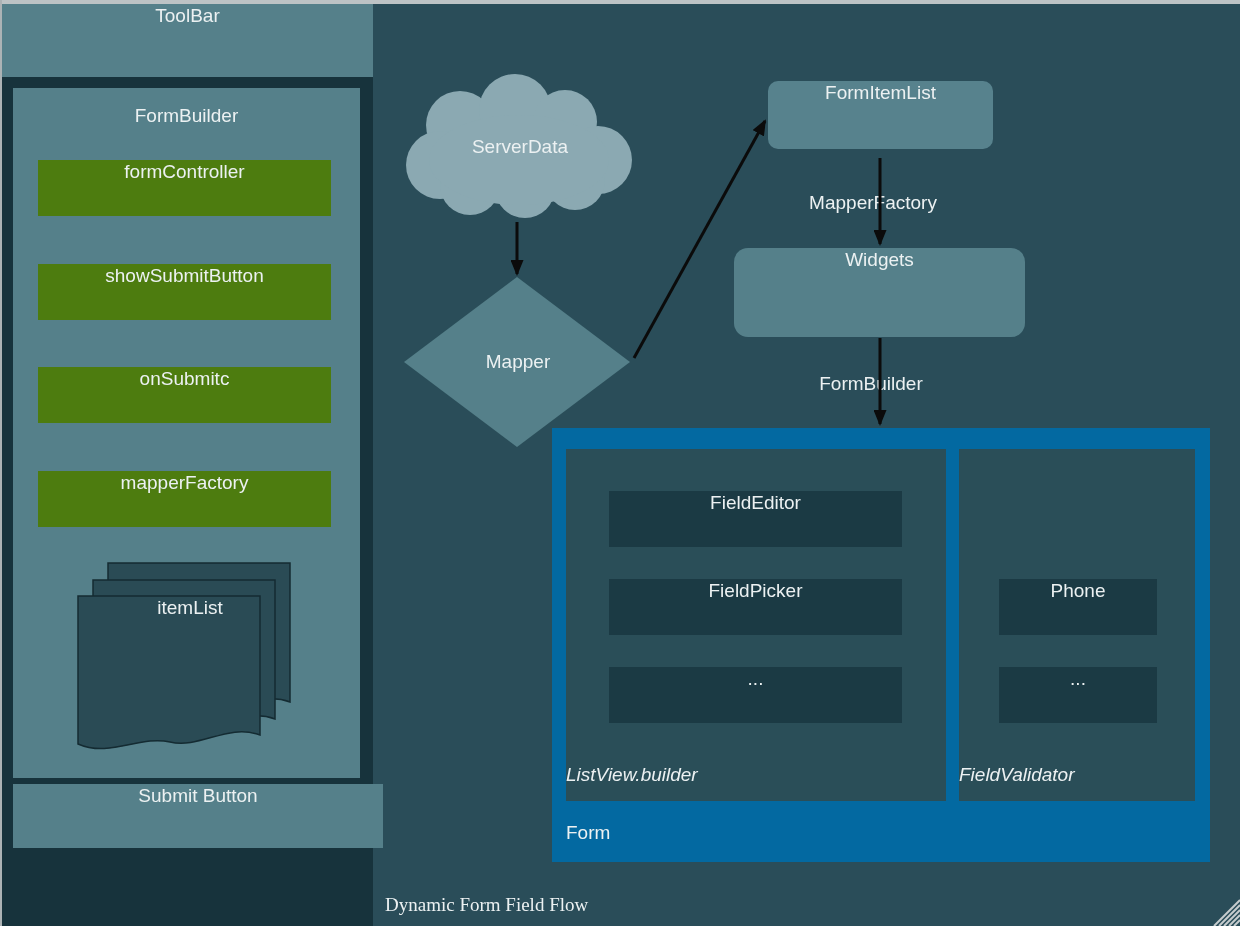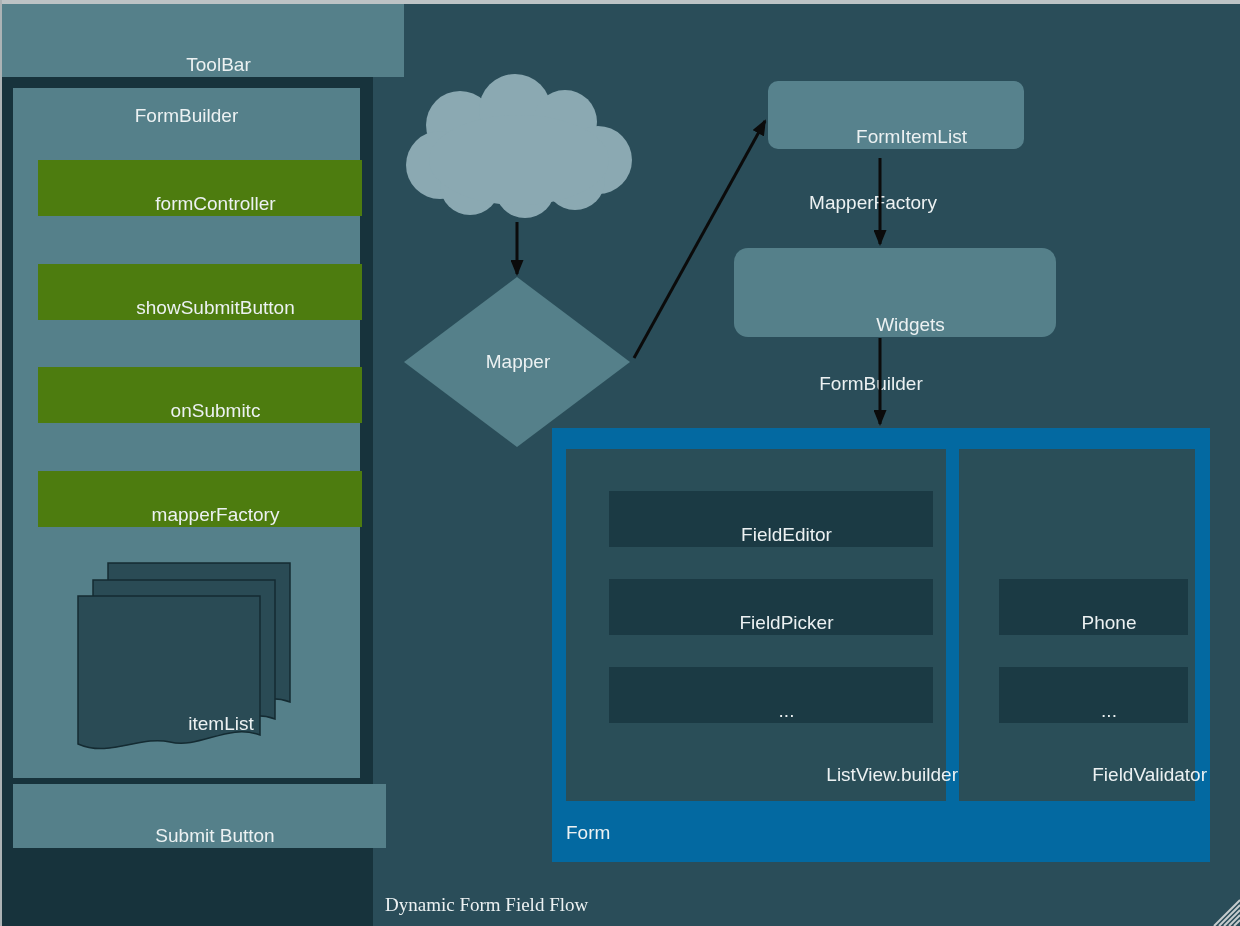--- a/index.html
+++ b/index.html
@@ -1,56 +1,56 @@
 <!DOCTYPE html>
 <html><head>
 <meta charset="utf-8">
 <style>
   html,body{margin:0;padding:0;background:#2A4D59;}
   .stage{position:relative;width:1240px;height:926px;background:#2A4D59;overflow:hidden;
          font-family:"Liberation Sans",sans-serif;color:#ECF1F2;}
   .abs{position:absolute;}
-  .ctr{display:flex;align-items:flex-end;justify-content:center;text-align:center;padding-left:31px;}
+  .ctr{display:flex;align-items:flex-start;justify-content:center;text-align:center;}
   .lbl{font-size:19px;line-height:24px;white-space:nowrap;}
 
   
   .chrome-top{left:0;top:0;width:1240px;height:4px;background:#BDC3C5;}
   .chrome-left{left:0;top:0;width:2px;height:926px;background:#ACB3B5;}
 
   
   .toolbar-node{left:2px;top:4px;width:371px;height:73px;background:#55808A;}
   .page-panel{left:2px;top:77px;width:371px;height:849px;background:#17333C;}
   .fb-panel{left:11px;top:11px;width:347px;height:690px;background:#55808A;}
   .fb-title{left:0;top:16px;width:100%;text-align:center;}
   .fb-box{left:25px;width:293px;height:56px;background:#4d7c0f;}
   .fb-box.b0{top:72px;} .fb-box.b1{top:176px;} .fb-box.b2{top:279px;} .fb-box.b3{top:383px;}
   .itemlist-svg{left:57px;top:470px;}
   .itemlist-label{left:79px;top:508px;width:196px;height:140px;}
-  .submit-node{left:11px;top:707px;width:342px;height:64px;background:#55808A;}
+  .submit-node{left:11px;top:707px;width:370px;height:64px;background:#55808A;}
 
   
   .cloud-svg{left:400px;top:70px;}
   .server-label{left:400px;top:135px;width:240px;text-align:center;}
   .diamond-svg{left:404px;top:277px;}
   .mapper-label{left:404px;top:350px;width:228px;text-align:center;}
   .node-formitemlist{left:768px;top:81px;width:225px;height:68px;border-radius:10px;background:#57828D;}
   .node-widgets{left:734px;top:248px;width:291px;height:89px;border-radius:14px;background:#55808A;}
   .edge-label-mf{left:773px;top:191px;width:200px;text-align:center;}
   .edge-label-fb{left:771px;top:372px;width:200px;text-align:center;}
 
   
   .form-container{left:552px;top:428px;width:658px;height:434px;background:#0369a1;}
   .form-panel{top:21px;height:352px;background:#2A4E58;}
   .form-panel.lv{left:14px;width:380px;}
   .form-panel.fv{left:407px;width:236px;}
   .field-box{height:56px;background:#1B3A44;}
   .lv .field-box{left:43px;width:293px;}
   .fv .field-box{left:40px;width:158px;}
   .field-box.r0{top:42px;} .field-box.r1{top:130px;} .field-box.r2{top:218px;}
-  .panel-caption{left:12px;top:314px;width:100%;text-align:right;}
+  .panel-caption{left:0;top:314px;width:100%;text-align:left;font-style:italic;}
   .form-caption{left:14px;top:393px;}
 
   .flow-caption{left:385px;top:893px;font-family:Liberation Serif, serif;}
 
   .overlay{left:0;top:0;pointer-events:none;}
 </style>
 </head>
 <body>
 
 <div class="stage">
@@ -100,20 +100,21 @@
       <circle cx="115" cy="40" r="36"></circle>
       <circle cx="165" cy="52" r="32"></circle>
       <circle cx="40" cy="95" r="34"></circle>
       <circle cx="198" cy="90" r="34"></circle>
       <circle cx="70" cy="115" r="30"></circle>
       <circle cx="125" cy="118" r="30"></circle>
       <circle cx="175" cy="110" r="30"></circle>
       <ellipse cx="119" cy="90" rx="90" ry="45"></ellipse>
     </g>
   </svg>
+  <div class="abs server-label lbl">ServerData</div>
 
   <svg class="abs diamond-svg" width="228" height="170" viewBox="0 0 228 170">
     <polygon points="113,0 226,85 113,170 0,85" fill="#55808A"></polygon>
   </svg>
   <div class="abs mapper-label lbl">Mapper</div>
 
   <div class="abs node-formitemlist ctr lbl">
     <span>FormItemList</span>
   </div>
 

